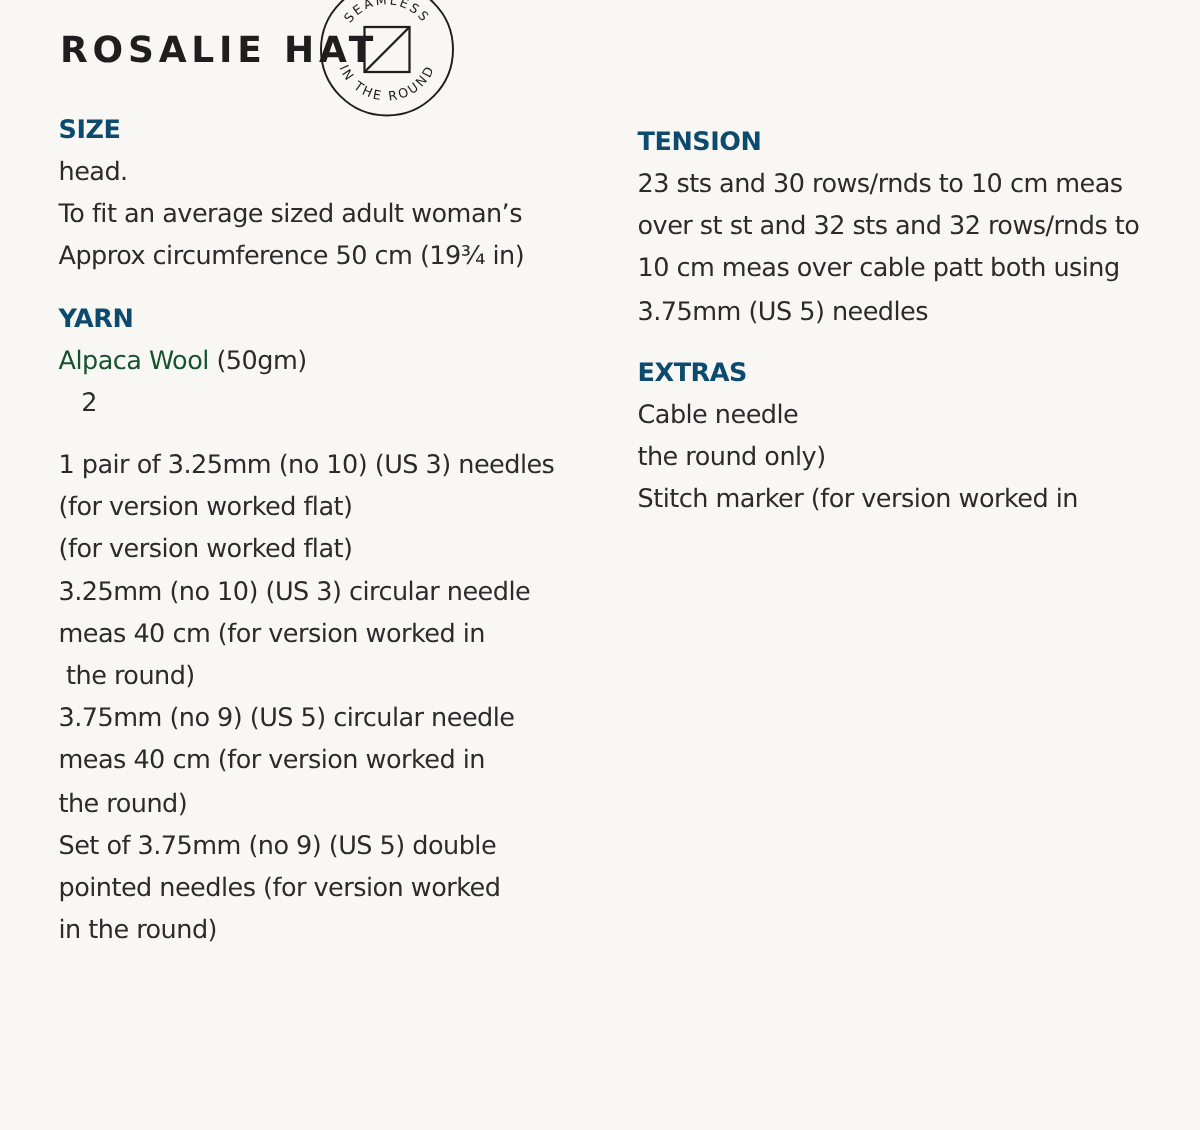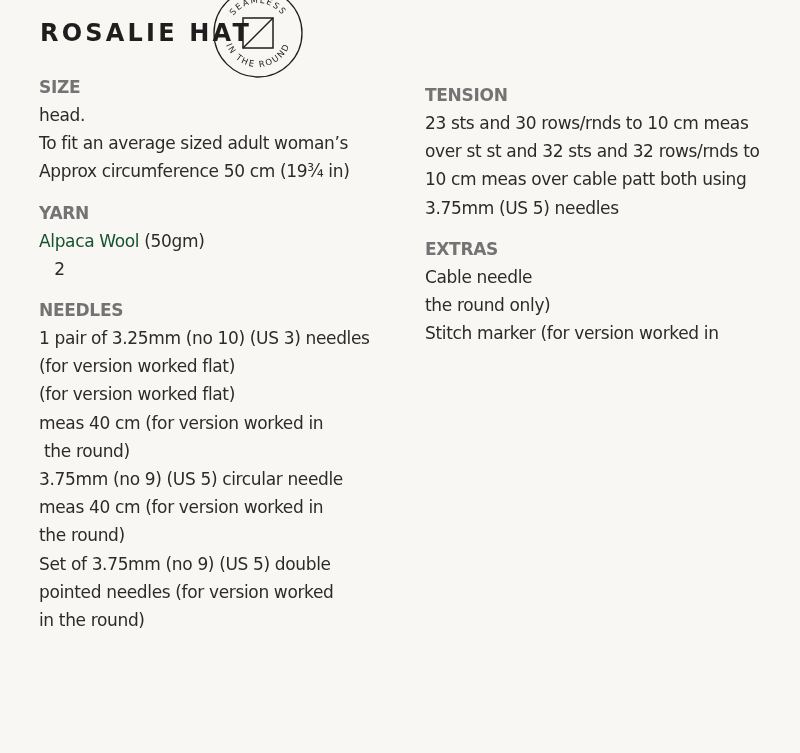--- a/index.html
+++ b/index.html
@@ -37,21 +37,21 @@
       position: absolute;
       top: 73px;
     }
     .col-left { left: 39px; width: 370px; }
     .col-right { left: 425px; width: 370px; top: 81px; }
     .section { margin-bottom: 13px; }
     .section-heading {
       font-family: "DejaVu Sans", sans-serif;
       font-size: 17px;
       font-weight: bold;
-      color: #737373;
+      color: #0c4a6e;
       line-height: 28px;
       letter-spacing: -0.3px;
       margin: 0;
     }
     .line {
       font-size: 17px;
       line-height: 28.2px;
       color: #2b2b2b;
       white-space: pre;
       letter-spacing: -0.35px;
@@ -89,24 +89,24 @@
     <div class="line">Approx circumference 50 cm (19¾ in)</div>
   </div>
 
   <div class="section">
     <h2 class="section-heading">YARN</h2>
     <div class="line"><span class="bold">Alpaca Wool</span><span> (50gm)</span></div>
     <div class="line">   2</div>
   </div>
 
   <div class="section">
-    <h2 class="section-heading">NEEDLES</h2>
     <div class="line">1 pair of 3.25mm (no 10) (US 3) needles</div>
     <div class="line">(for version worked flat)</div>
     <div class="line">(for version worked flat)</div>
+    <div class="line">3.25mm (no 10) (US 3) circular needle</div>
     <div class="line">meas 40 cm (for version worked in</div>
     <div class="line"> the round)</div>
     <div class="line">3.75mm (no 9) (US 5) circular needle</div>
     <div class="line">meas 40 cm (for version worked in</div>
     <div class="line">the round)</div>
     <div class="line">Set of 3.75mm (no 9) (US 5) double</div>
     <div class="line">pointed needles (for version worked</div>
     <div class="line">in the round)</div>
   </div>
 </div>

